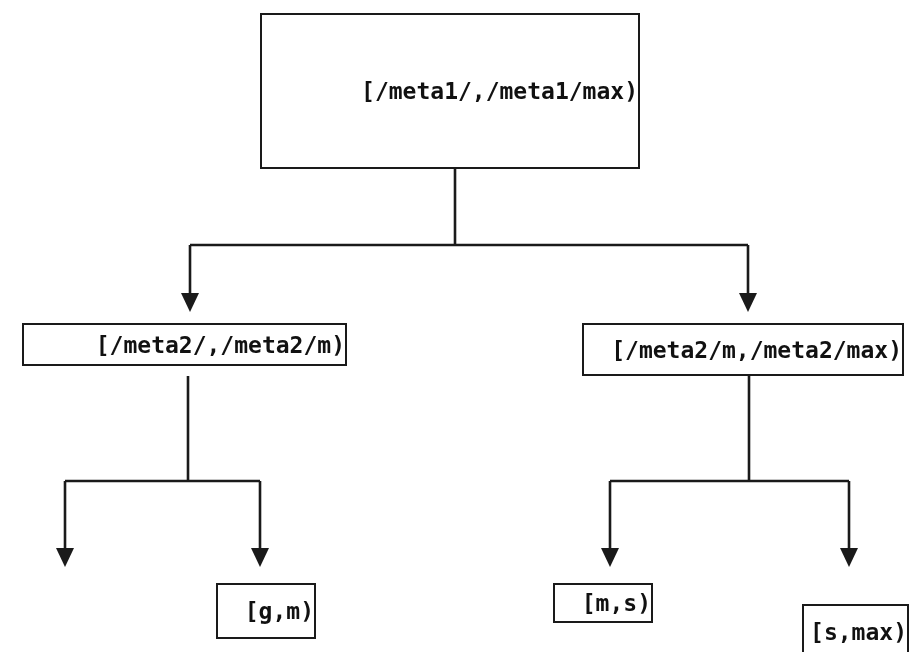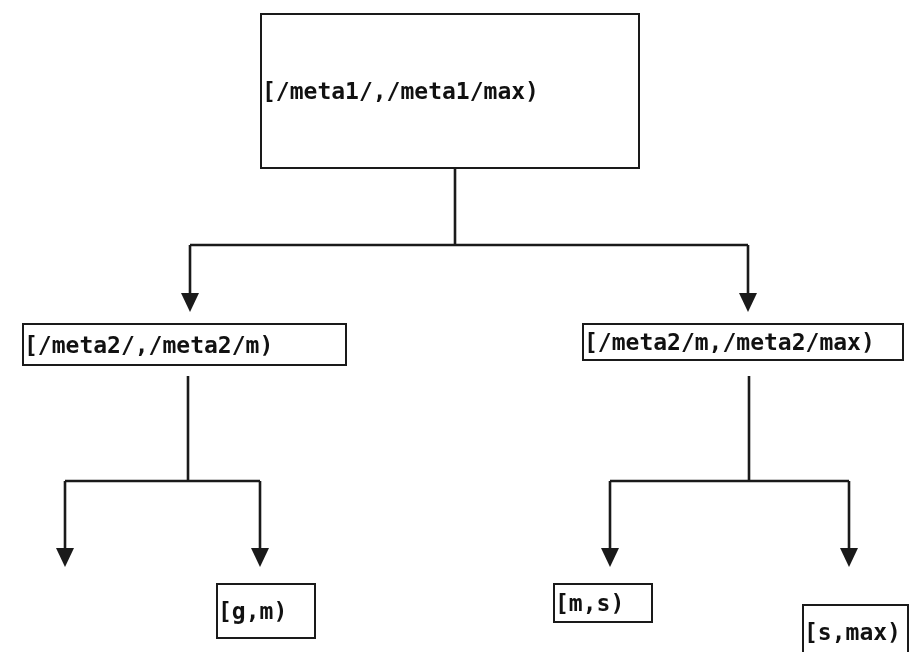--- a/index.html
+++ b/index.html
@@ -31,30 +31,30 @@
     fill: var(--line-color, #1a1a1a);
     stroke: none;
   }
   .node {
     position: absolute;
     box-sizing: border-box;
     border: 2.5px solid var(--line-color, #1a1a1a);
     background: #ffffff;
     display: flex;
     align-items: center;
-    justify-content: flex-start;
+    justify-content: flex-end;
     color: var(--text-color, #111111);
     font-weight: bold;
     font-size: 23px;
     letter-spacing: 0;
     white-space: nowrap;
   }
   .node-root      { left: 260px; top: 13px;  width: 380px; height: 156px; }
   .node-left      { left: 22px;  top: 323px; width: 325px; height: 43px; }
-  .node-right     { left: 582px; top: 323px; width: 322px; height: 38px; }
+  .node-right     { left: 582px; top: 323px; width: 322px; height: 53px; }
   .node-leaf-ag   { left: 8px;   top: 583px; width: 100px; height: 56px; }
   .node-leaf-gm   { left: 216px; top: 583px; width: 100px; height: 56px; }
   .node-leaf-ms   { left: 553px; top: 583px; width: 100px; height: 40px; }
   .node-leaf-smax { left: 775px; top: 604px; width: 107px; height: 56px; margin-left: 27px; }
 </style>
 </head>
 <body>
 
 <div class="canvas">
 

